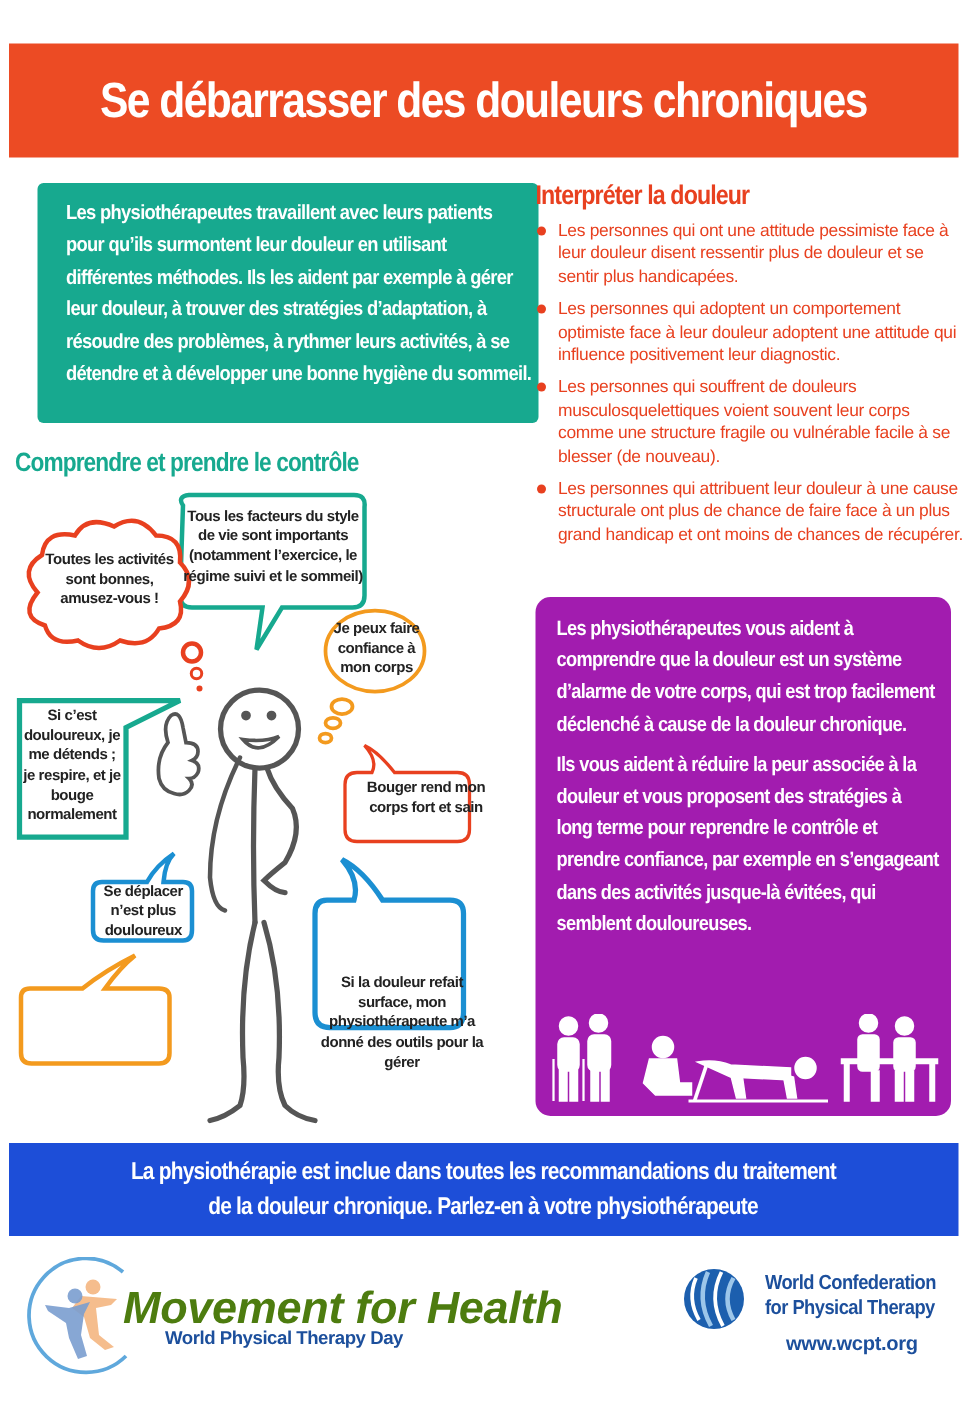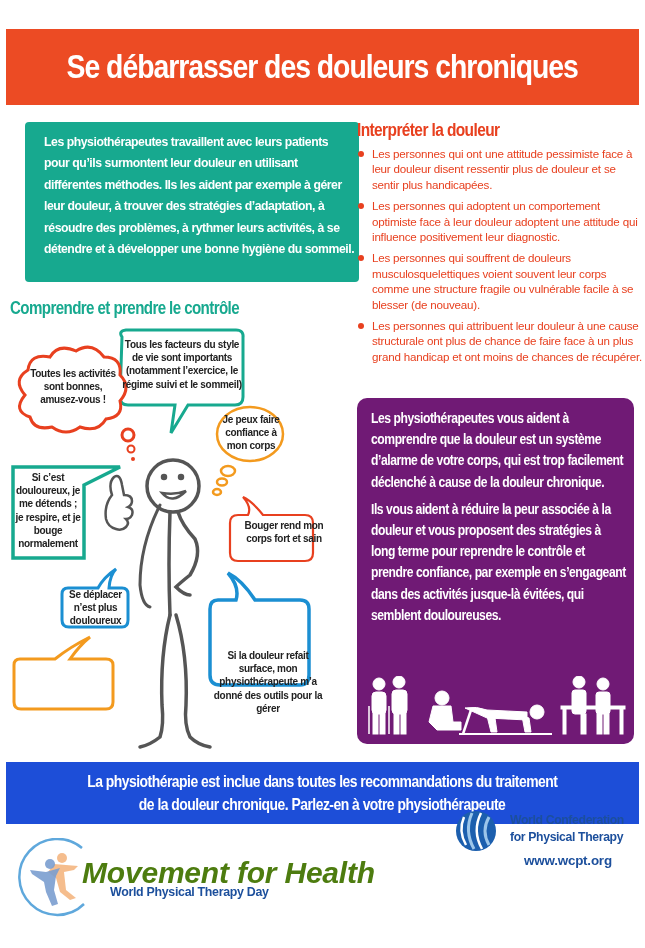--- a/index.html
+++ b/index.html
@@ -6,29 +6,29 @@
   body { width: 645px; height: 948px; background: #ffffff; position: relative; overflow: hidden; font-family: "Liberation Sans", sans-serif; }
   .title-bar { position: absolute; left: 6px; top: 29px; width: 633px; height: 76px; background: #ec4b24; display: flex; align-items: center; justify-content: center; }
   .title-bar h1 { color: #fff; font-family: "Liberation Sans", sans-serif; font-weight: bold; font-size: 33px; letter-spacing: -1.2px; transform: scaleX(0.86); white-space: nowrap; }
   .intro-box { position: absolute; left: 9px; top: 122px; width: 334px; height: 160px; background: #17a98f; border-radius: 4px; padding: 9px 10px 8px 19px; margin-left: 16px; }
   .intro-box p { color: #fff; font-weight: bold; font-size: 13.6px; line-height: 21.4px; letter-spacing: -0.5px; transform-origin: left top; transform: scaleX(0.9); width: 345px; }
   .section-heading-green { position: absolute; left: 10px; top: 298px; color: #17a98f; font-weight: bold; font-size: 17.6px; letter-spacing: -0.7px; transform-origin: left top; transform: scaleX(0.86); white-space: nowrap; }
   .section-heading-red { position: absolute; left: 357px; top: 120px; color: #e8401f; font-weight: bold; font-size: 18px; letter-spacing: -0.7px; transform-origin: left top; transform: scaleX(0.86); white-space: nowrap; }
   .bullets { position: absolute; left: 357px; top: 146px; width: 285px; list-style: none; }
   .bullets li { position: relative; padding-left: 15px; color: #e8401f; font-size: 11.6px; line-height: 15.4px; margin-bottom: 6px; letter-spacing: -0.2px; }
   .bullets li .dot { position: absolute; left: 1px; top: 5px; width: 6px; height: 6px; background: #e8401f; border-radius: 50%; }
-  .help-box { position: absolute; left: 357px; top: 398px; width: 277px; height: 346px; background: #701a75; border-radius: 10px; padding: 10px 10px 0 14px; }
+  .help-box { position: absolute; left: 357px; top: 398px; width: 277px; height: 346px; background: #a21caf; border-radius: 10px; padding: 10px 10px 0 14px; }
   .help-box p { color: #fff; font-weight: bold; font-size: 13.8px; line-height: 21.2px; letter-spacing: -0.5px; transform-origin: left top; transform: scaleX(0.88); width: 290px; margin-bottom: 6px; }
   .pictos { position: absolute; left: 10px; bottom: 8px; width: 260px; height: 60px; }
   .banner { position: absolute; left: 6px; top: 762px; width: 633px; height: 62px; background: #1d4ed8; display: flex; flex-direction: column; align-items: center; justify-content: center; }
   .banner span { color: #fff; font-weight: bold; font-size: 16.2px; line-height: 23px; letter-spacing: -0.6px; transform: scaleX(0.86); white-space: nowrap; }
   .logo-left { position: absolute; left: 12px; top: 838px; width: 320px; height: 80px; }
   .mfh-title { position: absolute; left: 70px; top: 18px; color: #4d7c0f; font-weight: bold; font-style: italic; font-size: 30px; letter-spacing: -0.2px; white-space: nowrap; }
   .mfh-sub { position: absolute; left: 98px; top: 47px; color: #1c4f9c; font-weight: bold; font-size: 12.4px; letter-spacing: -0.3px; white-space: nowrap; }
-  .logo-right { position: absolute; left: 452px; top: 805px; width: 190px; height: 70px; }
+  .logo-right { position: absolute; left: 452px; top: 840px; width: 190px; height: 70px; }
   .wcpt-name { position: absolute; left: 58px; top: 6px; color: #1c4f9c; font-weight: bold; font-size: 13.6px; line-height: 17px; letter-spacing: -0.4px; transform-origin: left top; transform: scaleX(0.9); white-space: nowrap; }
   .wcpt-url { position: absolute; left: 72px; top: 48px; color: #1c4f9c; font-weight: bold; font-size: 13.4px; letter-spacing: -0.2px; white-space: nowrap; }
   .illustration { position: absolute; left: 0; top: 325px; width: 350px; height: 430px; }
   .bubble-text { position: absolute; font-weight: bold; font-size: 10px; line-height: 13.2px; color: #222; text-align: center; letter-spacing: -0.3px; }
 </style>
 </head>
 <body>
 
 <div class="title-bar">
   <h1>Se débarrasser des douleurs chroniques</h1>

